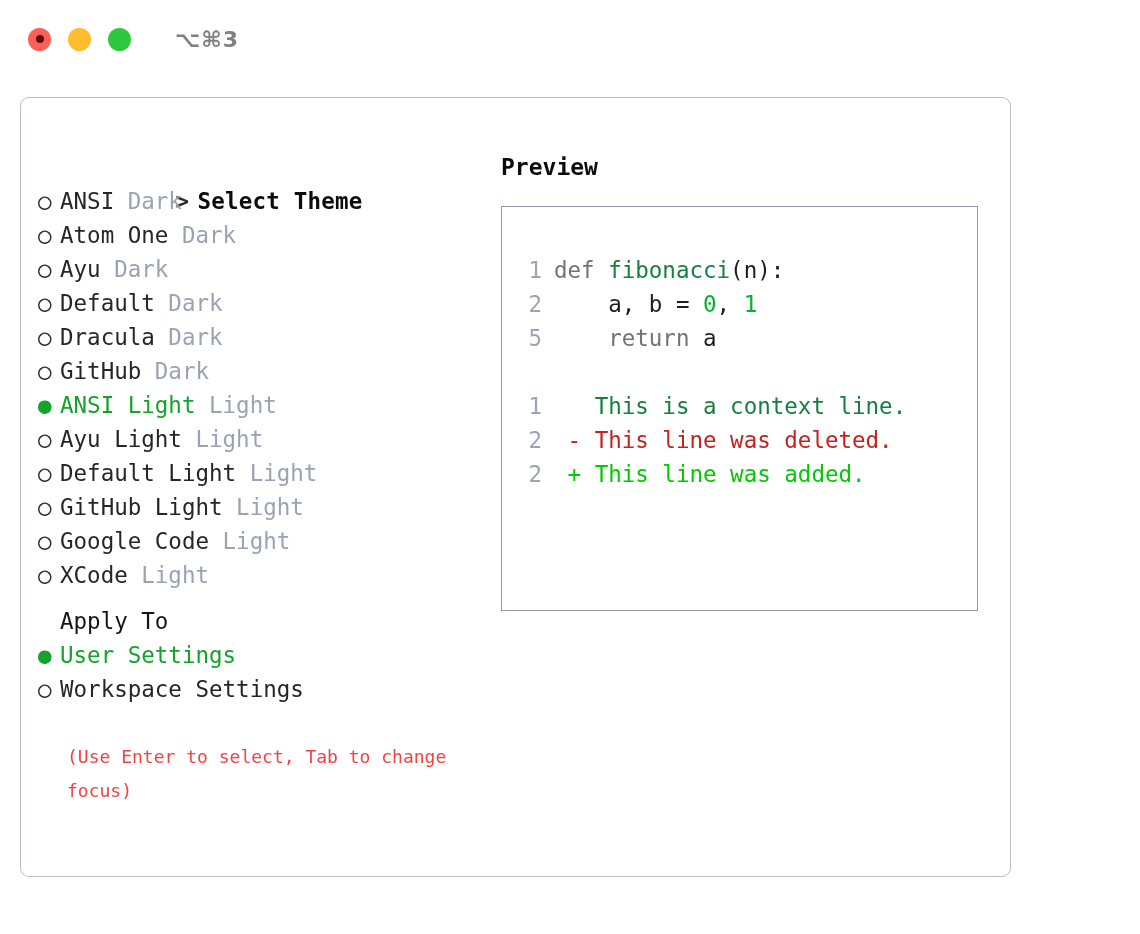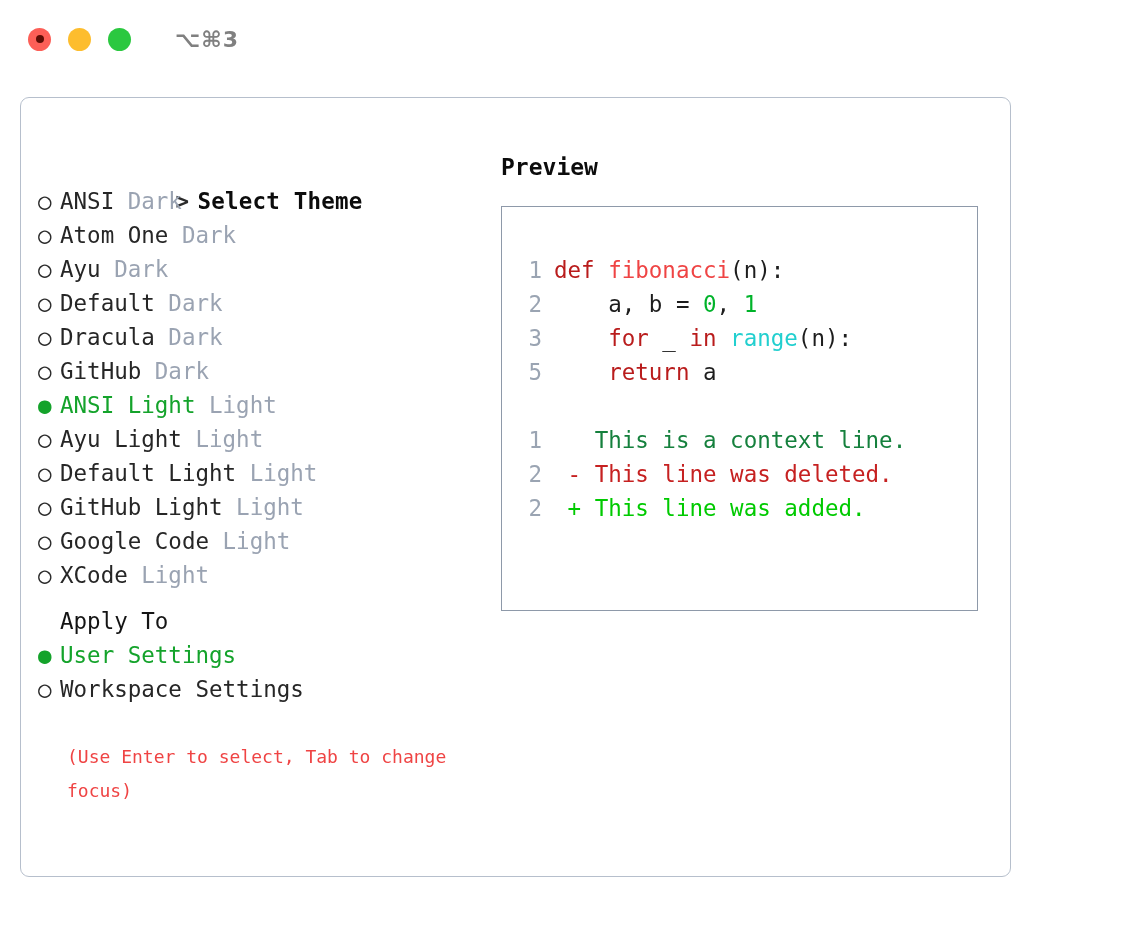--- a/index.html
+++ b/index.html
@@ -177,22 +177,22 @@
   .cline { white-space: pre; height: 34px; }
   .ln {
     display: inline-block;
     width: 26px;
     text-align: right;
     color: #9aa4b2;
     margin-right: 12px;
   }
   .blank-line { height: 34px; }
 
-  .tok-kw    { color: #b91c1c; }
-  .tok-fn    { color: #ef4444; }
+  .tok-kw    { color: #737373; }
+  .tok-fn    { color: #15803d; }
   .tok-num   { color: #00b32a; }
   .tok-builtin { color: #22cfcf; }
   .tok-plain { color: #1d1d1d; }
 
   .diff-ctx { color: #15803d; margin-top: 7px; }
   .diff-del { color: #c62121; }
   .diff-add { color: #00ca00; }
 </style>
 </head>
 <body>
@@ -245,21 +245,20 @@
 
         <div class="hint">(Use Enter to select, Tab to change focus)</div>
       </div>
 
       <div class="right-col">
         <div class="preview-title">Preview</div>
         <div class="preview-box">
           <div class="code" id="code-area">
               <div class="cline"><span class="ln">1</span><span class="tok-kw">def </span><span class="tok-fn">fibonacci</span><span class="tok-plain">(n):</span></div>
               <div class="cline"><span class="ln">2</span><span class="tok-plain">    a, b = </span><span class="tok-num">0</span><span class="tok-plain">, </span><span class="tok-num">1</span></div>
-              <div class="cline"><span class="ln">3</span><span class="tok-plain">    </span><span class="tok-kw">for</span><span class="tok-plain"> _ </span><span class="tok-kw">in</span><span class="tok-plain"> </span><span class="tok-builtin">range</span><span class="tok-plain">(n):</span></div>
               <div class="cline"><span class="ln">5</span><span class="tok-plain">    </span><span class="tok-kw">return</span><span class="tok-plain"> a</span></div>
               <div class="blank-line"></div>
               <div class="cline"><span class="ln">1</span><span class="diff-ctx">   This is a context line.</span></div>
               <div class="cline"><span class="ln">2</span><span class="diff-del"> - This line was deleted.</span></div>
               <div class="cline"><span class="ln">2</span><span class="diff-add"> + This line was added.</span></div>
             </div>
         </div>
       </div>
 
     </div>

